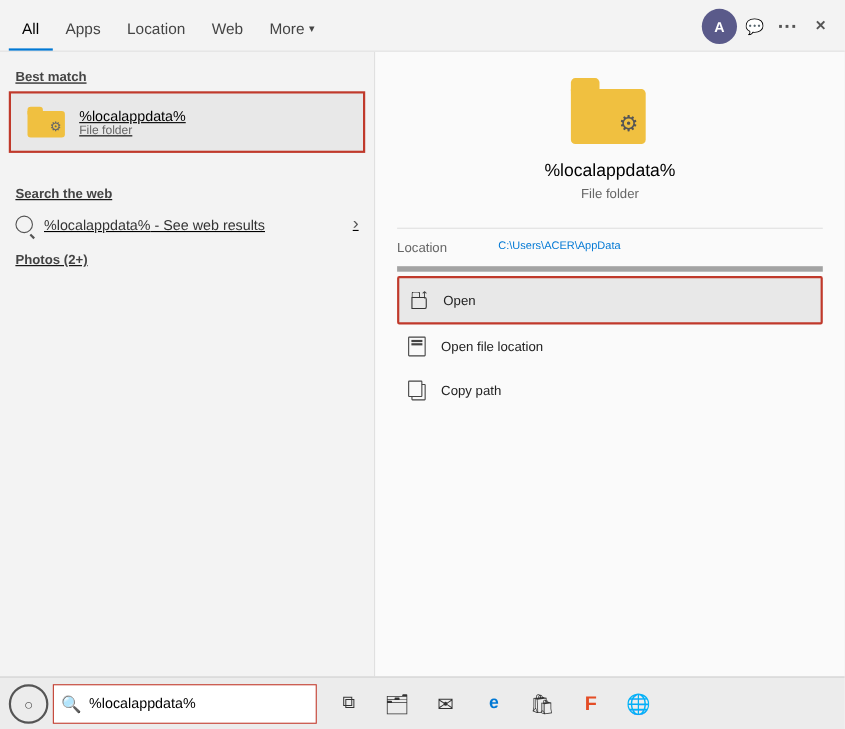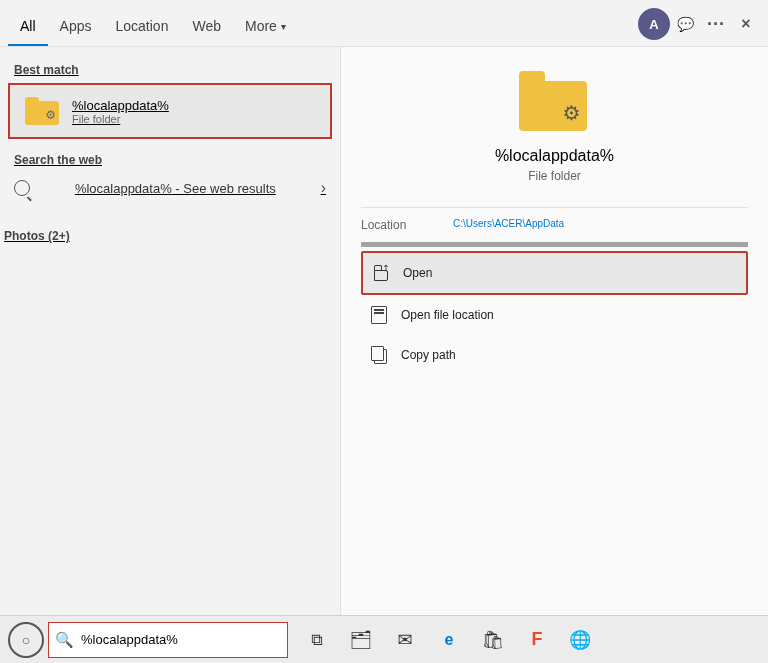--- a/index.html
+++ b/index.html
@@ -181,30 +181,29 @@
       font-weight: 500;
       color: #000;
     }
 
     .item-text .item-subtitle {
       font-size: 11px;
       color: #666;
     }
 
     .web-search-section {
-      margin-top: 8px;
+      margin-top: 24px;
     }
 
     .web-search-item {
       display: flex;
       align-items: center;
       gap: 10px;
       padding: 8px 14px;
       cursor: pointer;
-      text-align: center;
     }
 
     .search-icon-circle {
       width: 16px;
       height: 16px;
       border: 1.5px solid #555;
       border-radius: 50%;
       position: relative;
       flex-shrink: 0;
     }
@@ -229,25 +228,25 @@
     .web-search-text .query {
       font-weight: 500;
     }
 
     .web-search-arrow {
       color: #555;
       font-size: 16px;
     }
 
     .photos-label {
-      padding: 8px 4px 4px;
+      padding: 8px 14px 4px;
       font-size: 12px;
       font-weight: 600;
       color: #444;
-      margin-top: 16px;
+      margin-top: 0;
     }
 
     
     .right-panel {
       flex: 1;
       background: #fafafa;
       display: flex;
       flex-direction: column;
       align-items: center;
       padding: 24px 20px 20px;

